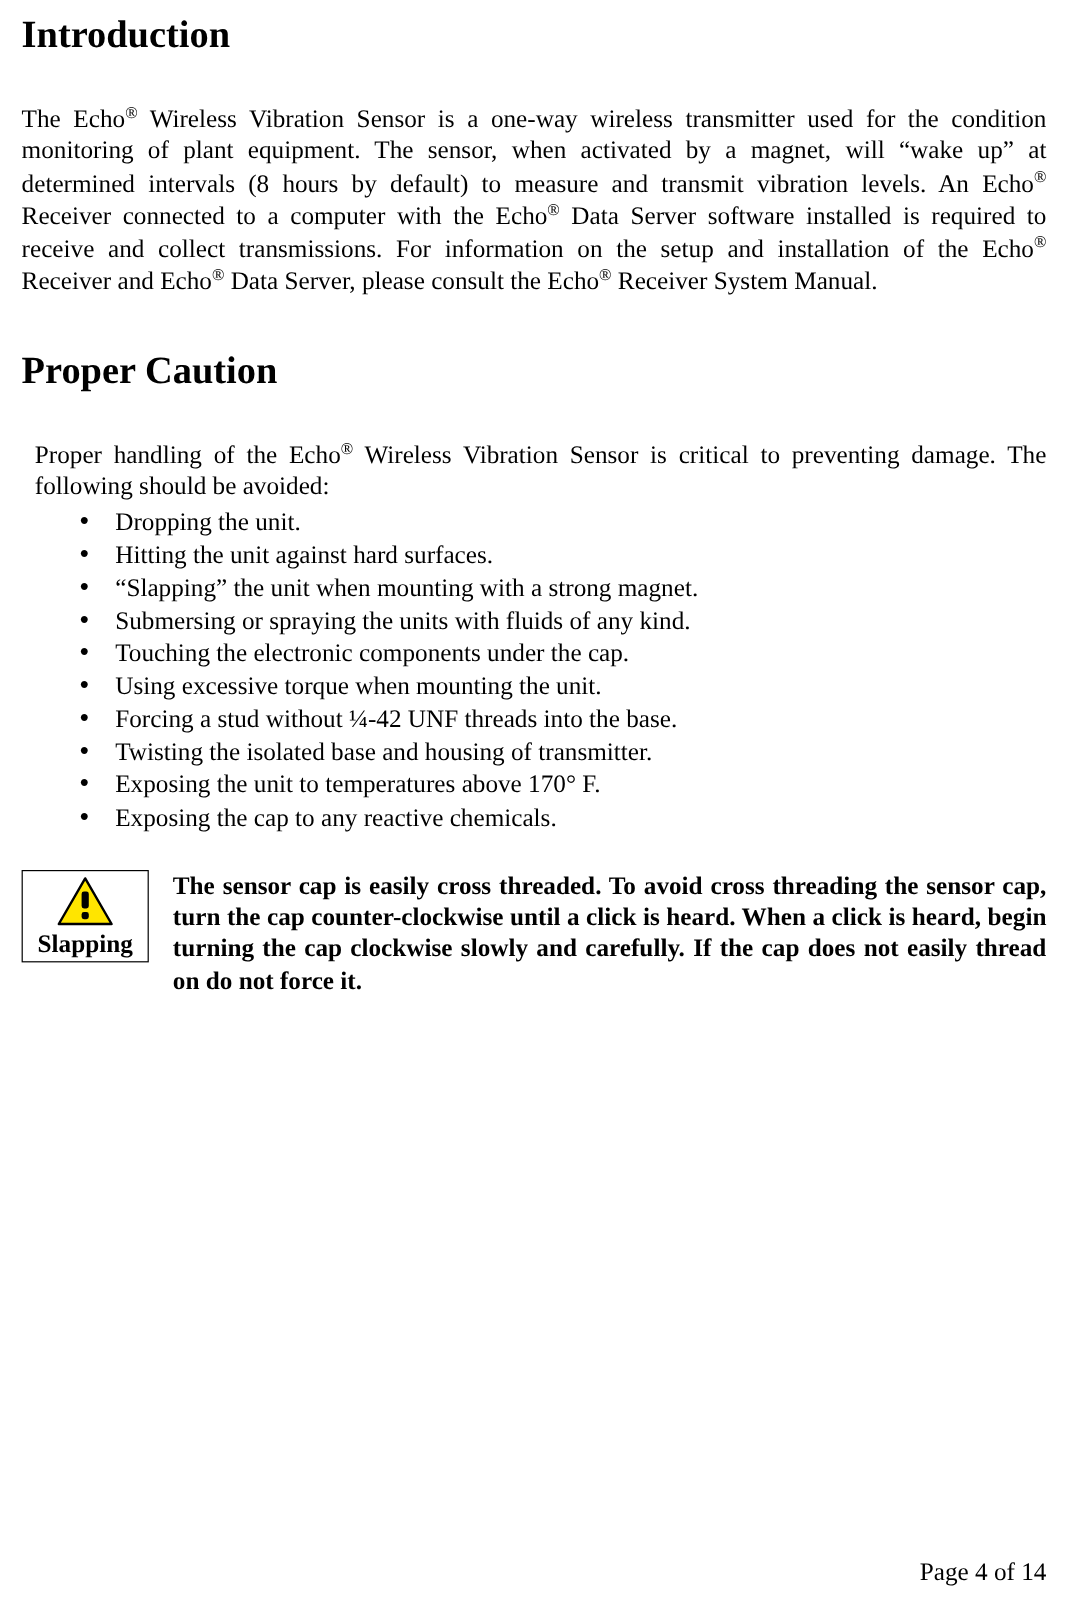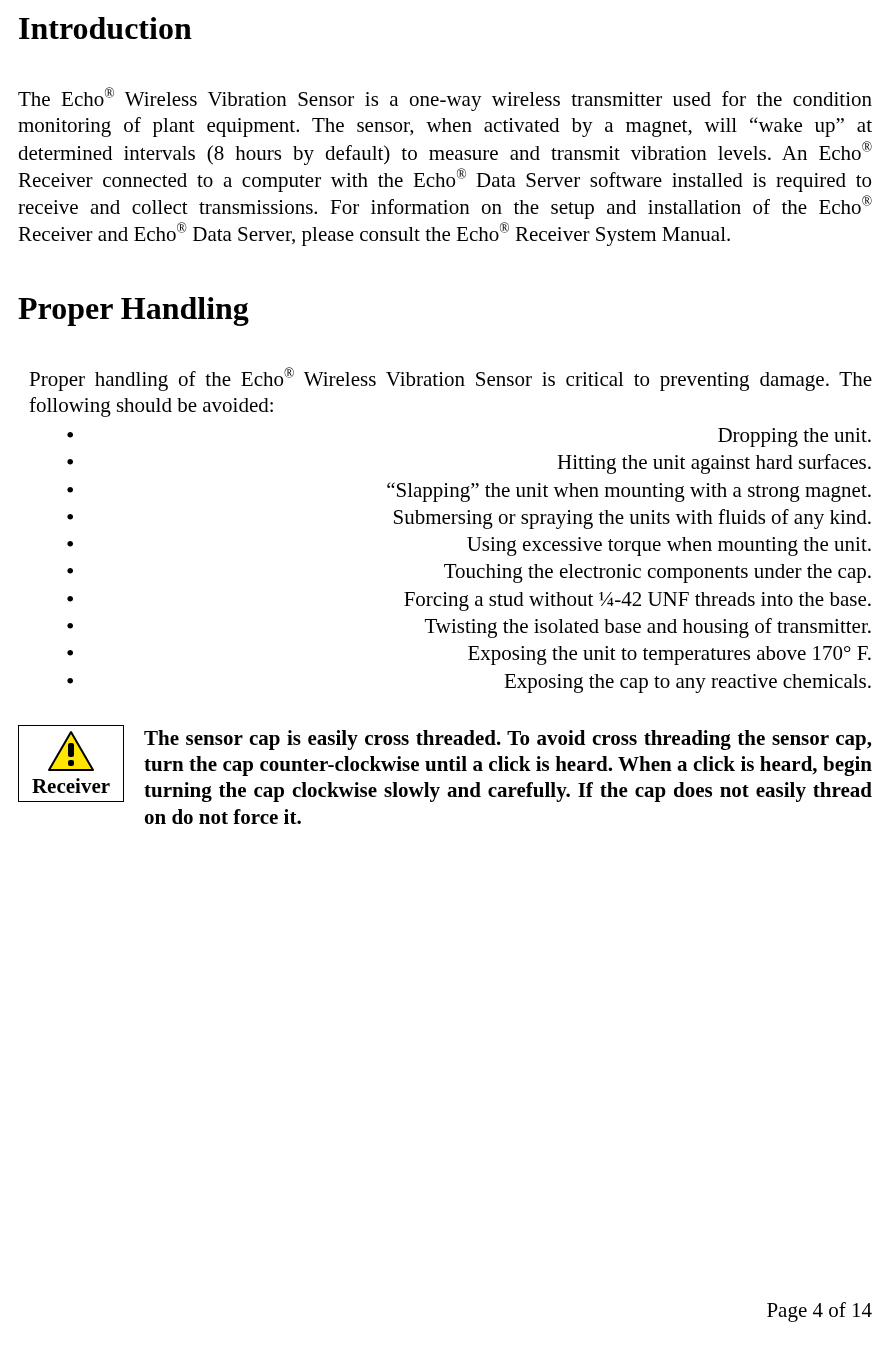--- a/index.html
+++ b/index.html
@@ -40,21 +40,20 @@
     ul.bullets {
       list-style: none;
       padding-left: 48px;
       margin-bottom: 30px;
     }
     ul.bullets li {
       position: relative;
       padding-left: 30px;
       line-height: 1.3;
       margin-bottom: 0px;
-      text-align: right;
     }
     ul.bullets li::before {
       content: "•";
       position: absolute;
       left: 0;
       top: -2px;
       font-size: 24px;
     }
     .caution-row {
       display: flex;
@@ -95,44 +94,44 @@
       margin-bottom: 4px;
     }
   </style>
 </head>
 <body>
 
 <h1>Introduction</h1>
 
 <p class="para-intro"><span>The Echo</span><sup>®</sup><span> Wireless Vibration Sensor is a one-way wireless transmitter used for the condition monitoring of plant equipment.   The sensor, when activated by a magnet, will “wake up” at determined intervals (8 hours by default) to measure and transmit vibration levels.  An Echo</span><sup>®</sup><span> Receiver connected to a computer with the Echo</span><sup>®</sup><span> Data Server software installed is required to receive and collect transmissions.  For information on the setup and installation of the Echo</span><sup>®</sup><span> Receiver and Echo</span><sup>®</sup><span> Data Server, please consult the Echo</span><sup>®</sup><span> Receiver System Manual.</span></p>
 
-<h1>Proper Handling</h1>
+<h1>Proper Caution</h1>
 
 <p class="para intro-lead"><span>Proper handling of the Echo</span><sup>®</sup><span> Wireless Vibration Sensor is critical to preventing damage.  The following should be avoided:</span></p>
 
 <ul class="bullets">
   <li>Dropping the unit.</li>
   <li>Hitting the unit against hard surfaces.</li>
   <li>“Slapping” the unit when mounting with a strong magnet.</li>
   <li>Submersing or spraying the units with fluids of any kind.</li>
+  <li>Touching the electronic components under the cap.</li>
   <li>Using excessive torque when mounting the unit.</li>
-  <li>Touching the electronic components under the cap.</li>
   <li>Forcing a stud without ¼-42 UNF threads into the base.</li>
   <li>Twisting the isolated base and housing of transmitter.</li>
   <li>Exposing the unit to temperatures above 170° F.</li>
   <li>Exposing the cap to any reactive chemicals.</li>
 </ul>
 
 <div class="caution-row">
   <div class="caution-box">
     <div class="caution-icon-wrap">
       <svg width="48" height="44" viewBox="0 0 48 44">
         <polygon points="24,2 46,40 2,40" fill="#FFE500" stroke="#000" stroke-width="2" stroke-linejoin="round"></polygon>
         <rect x="21" y="13" width="6" height="14" rx="2" fill="#000"></rect>
         <rect x="21" y="30" width="6" height="6" rx="2" fill="#000"></rect>
       </svg>
     </div>
-    <div class="caution-label">Receiver</div>
+    <div class="caution-label">Slapping</div>
   </div>
   <div class="caution-text">The sensor cap is easily cross threaded.  To avoid cross threading the sensor cap, turn the cap counter-clockwise until a click is heard.  When a click is heard, begin turning the cap clockwise slowly and carefully.  If the cap does not easily thread on do not force it.</div>
 </div>
 
 <div class="page-footer">Page 4 of 14</div>
 
 </body></html>

